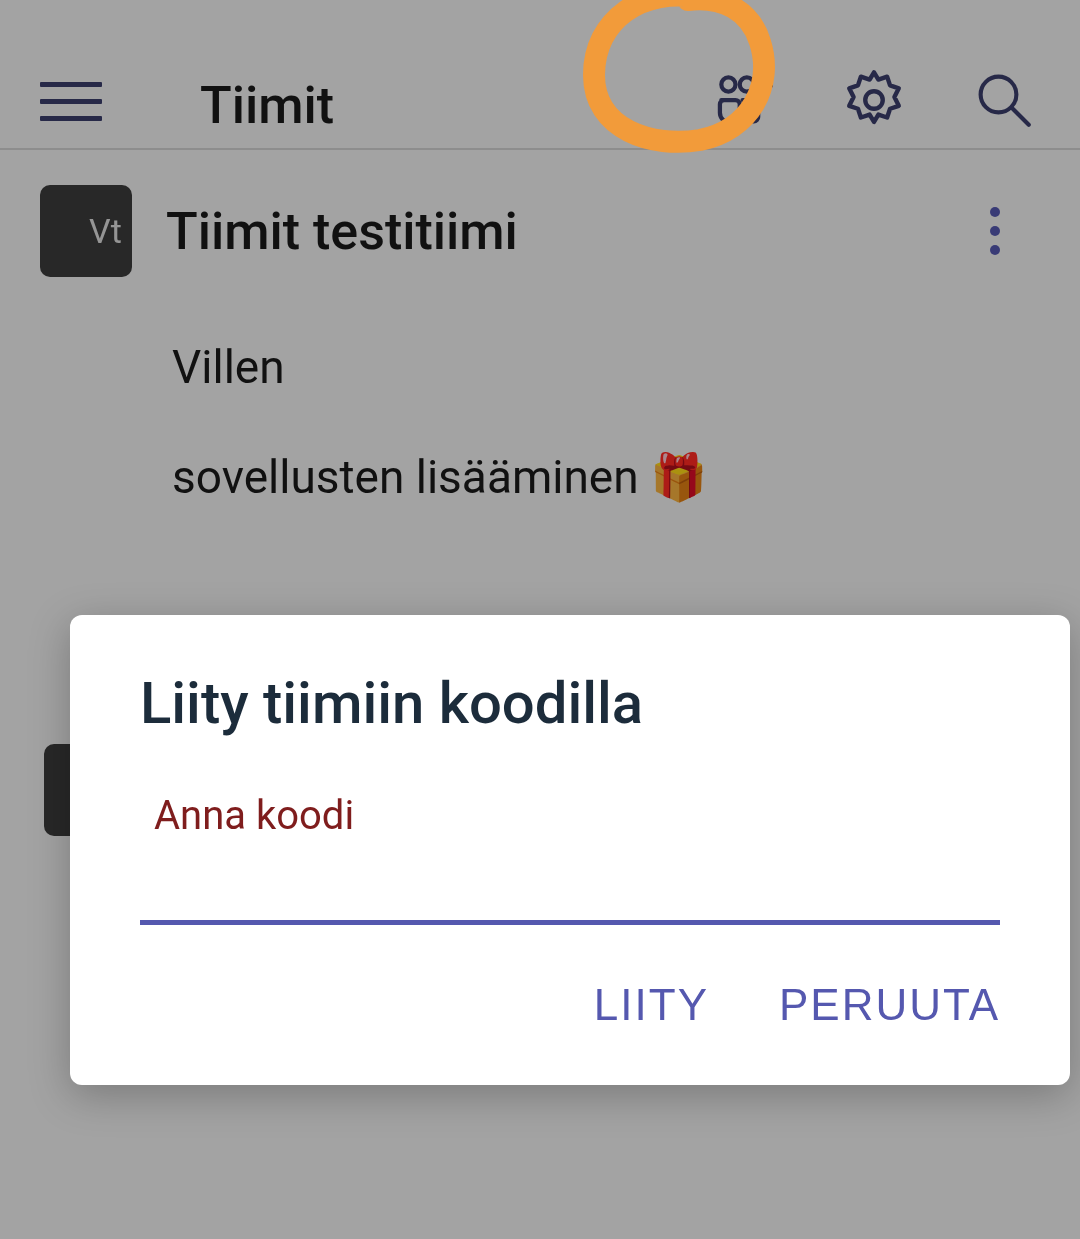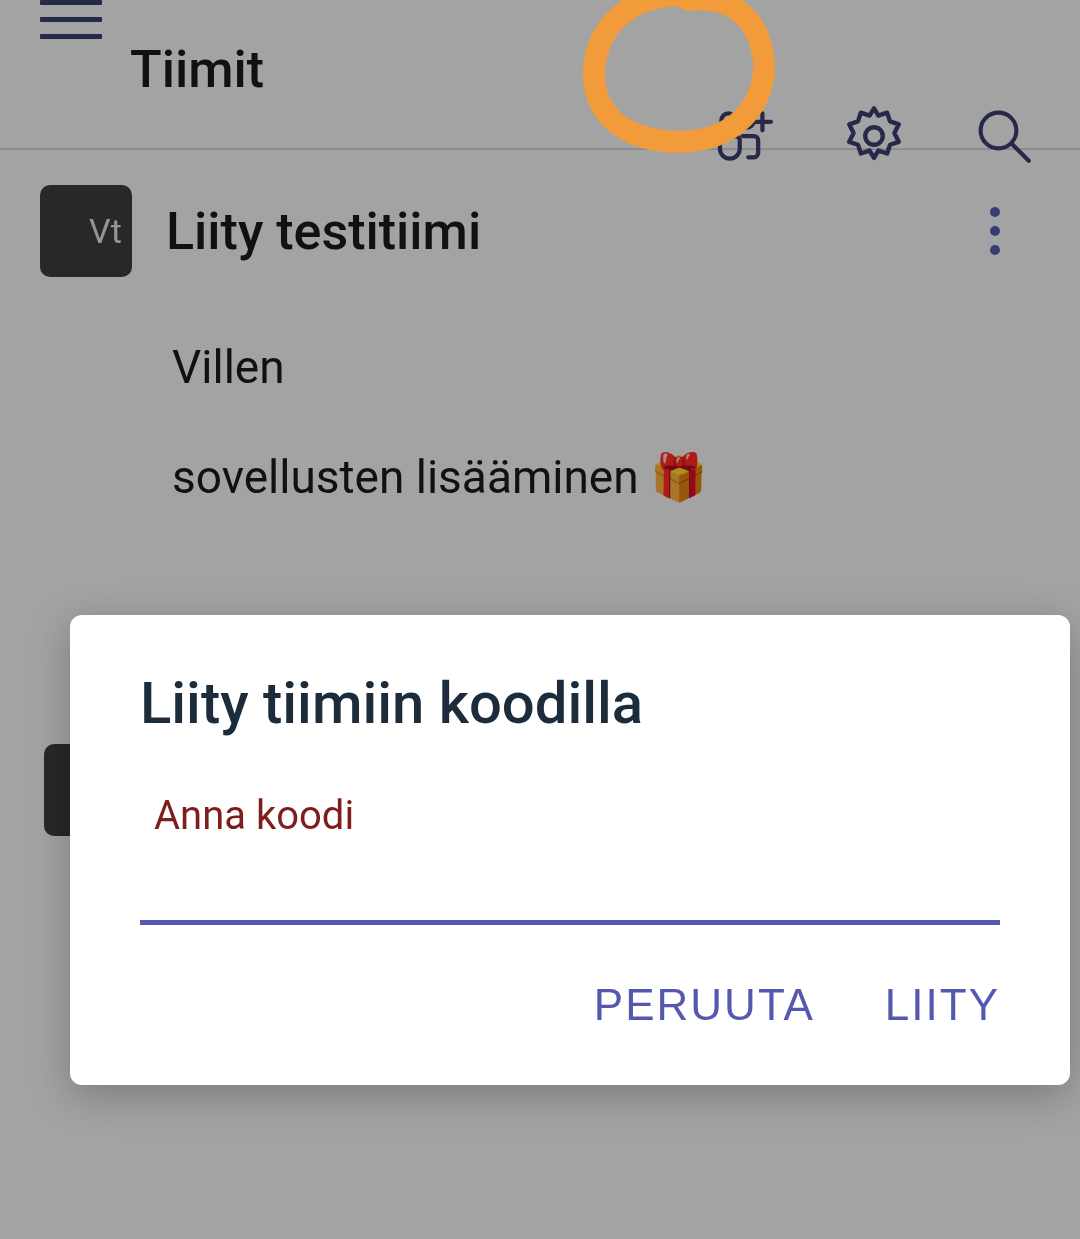--- a/index.html
+++ b/index.html
@@ -9,25 +9,24 @@
       font-family: -apple-system, BlinkMacSystemFont, "Segoe UI", Roboto, sans-serif;
       background: #f0f0f0;
       position: relative;
       overflow: hidden;
     }
 
     .header {
       height: 150px;
       background: #f0f0f0;
       display: flex;
-      align-items: flex-start;
-      padding: 0 40px;
+      align-items: flex-end;
+      padding: 12px 40px;
       border-bottom: 2px solid #d0d0d0;
       position: relative;
-      flex-direction: column;
     }
     .hamburger { width: 70px; height: 70px; display: flex; flex-direction: column; justify-content: center; gap: 12px; }
     .hamburger span { display: block; height: 5px; background: #3a3d6b; width: 62px; border-radius: 1px; }
     .page-title { font-size: 52px; font-weight: 500; color: #1a1a1a; margin-left: 90px; }
     .header-icons { margin-left: auto; display: flex; align-items: center; gap: 58px; }
     .icon-wrap { width: 72px; height: 72px; display: flex; align-items: center; justify-content: center; }
 
     .highlight-circle {
       position: absolute;
       left: 582px;
@@ -159,21 +158,21 @@
       <svg viewBox="0 0 48 48" width="66" height="66" fill="none" stroke="#3a3d6b" stroke-width="3" stroke-linecap="round">
         <circle cx="20" cy="20" r="13"></circle>
         <line x1="30" y1="30" x2="42" y2="42"></line>
       </svg>
     </div>
   </div>
 </div>
 
 <div class="team-row">
   <div class="team-avatar">Vt</div>
-  <div class="team-name">Liity testitiimi</div>
+  <div class="team-name">Tiimit testitiimi</div>
   <div class="team-more">
     <span></span>
       <span></span>
       <span></span>
   </div>
 </div>
 
 <div class="channel">Villen</div>
 <div class="channel">sovellusten lisääminen 🎁</div>
 
@@ -183,16 +182,16 @@
 
 <svg class="highlight-circle" viewBox="0 0 200 165">
   <path d="M120 8 C 60 -4, 12 30, 12 85 C 12 140, 70 158, 118 150 C 168 140, 192 96, 178 52 C 168 20, 140 6, 106 10" fill="none" stroke="#f29b3a" stroke-width="22" stroke-linecap="round"></path>
 </svg>
 
 <div class="dialog">
   <div class="dialog-title">Liity tiimiin koodilla</div>
   <div class="code-label">Anna koodi</div>
   <input class="code-input" type="text" value="" style="">
   <div class="dialog-actions">
+    <button class="dialog-btn">LIITY</button>
     <button class="dialog-btn">PERUUTA</button>
-    <button class="dialog-btn">LIITY</button>
   </div>
 </div>
 
 </body></html>

